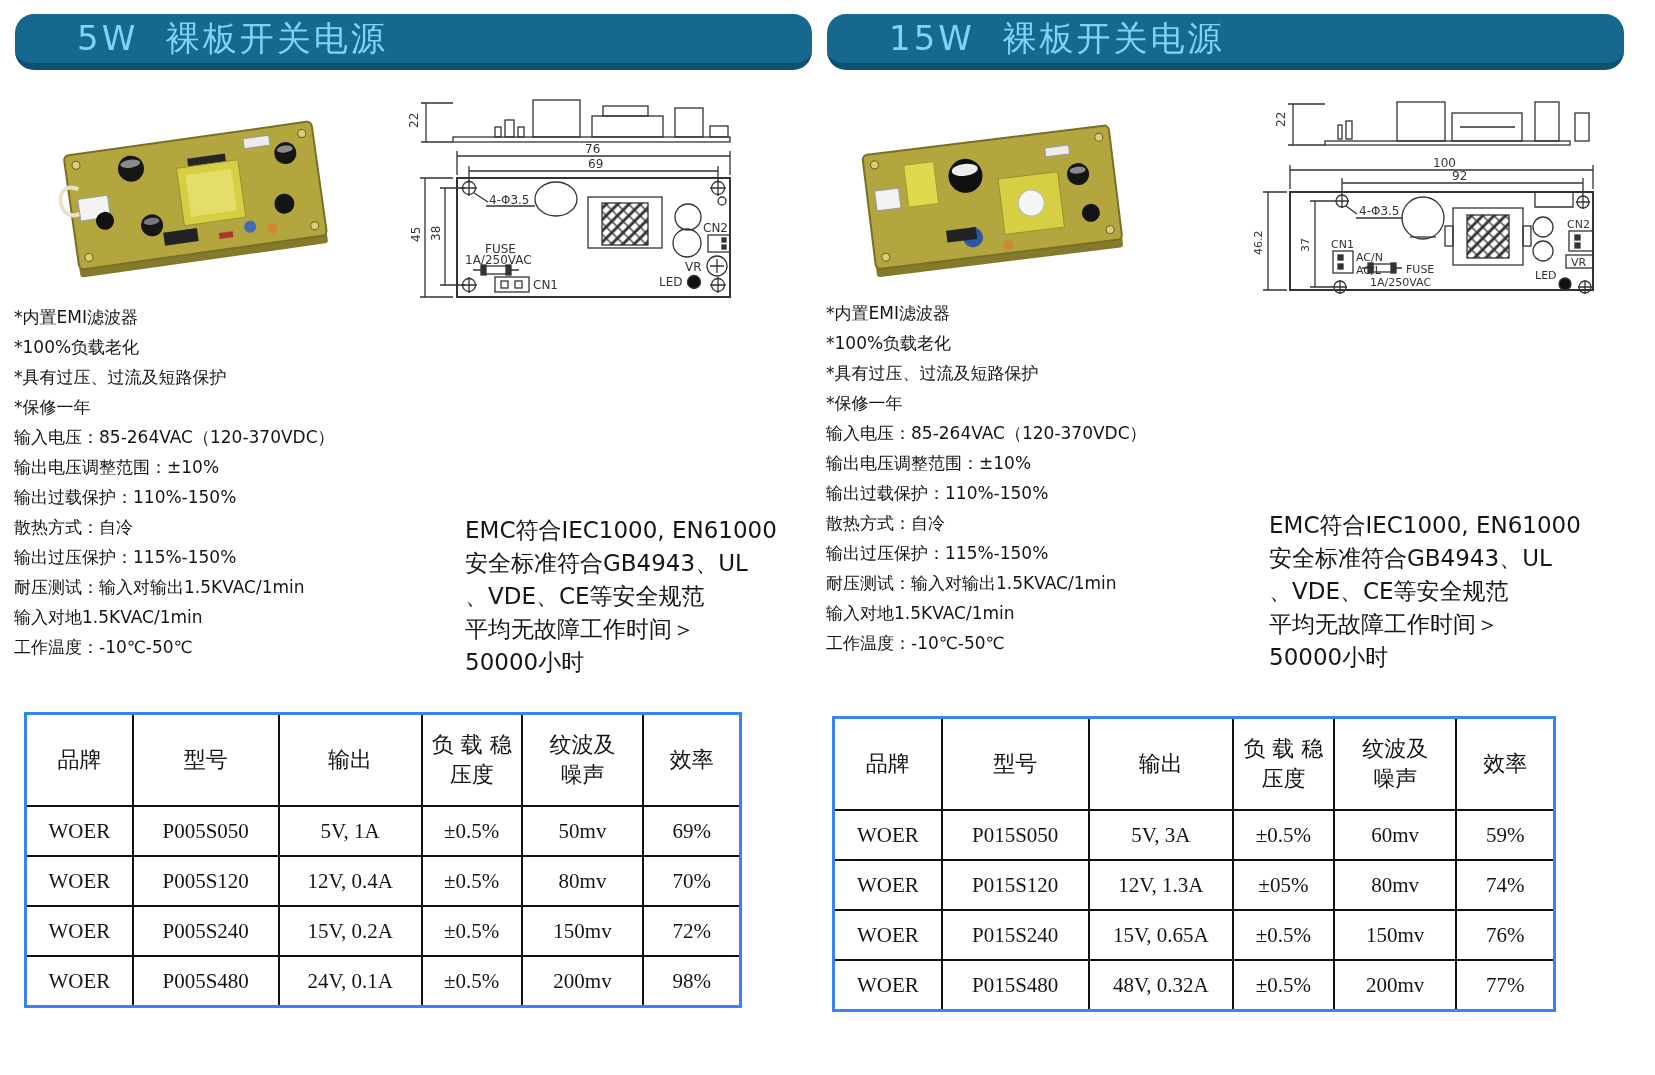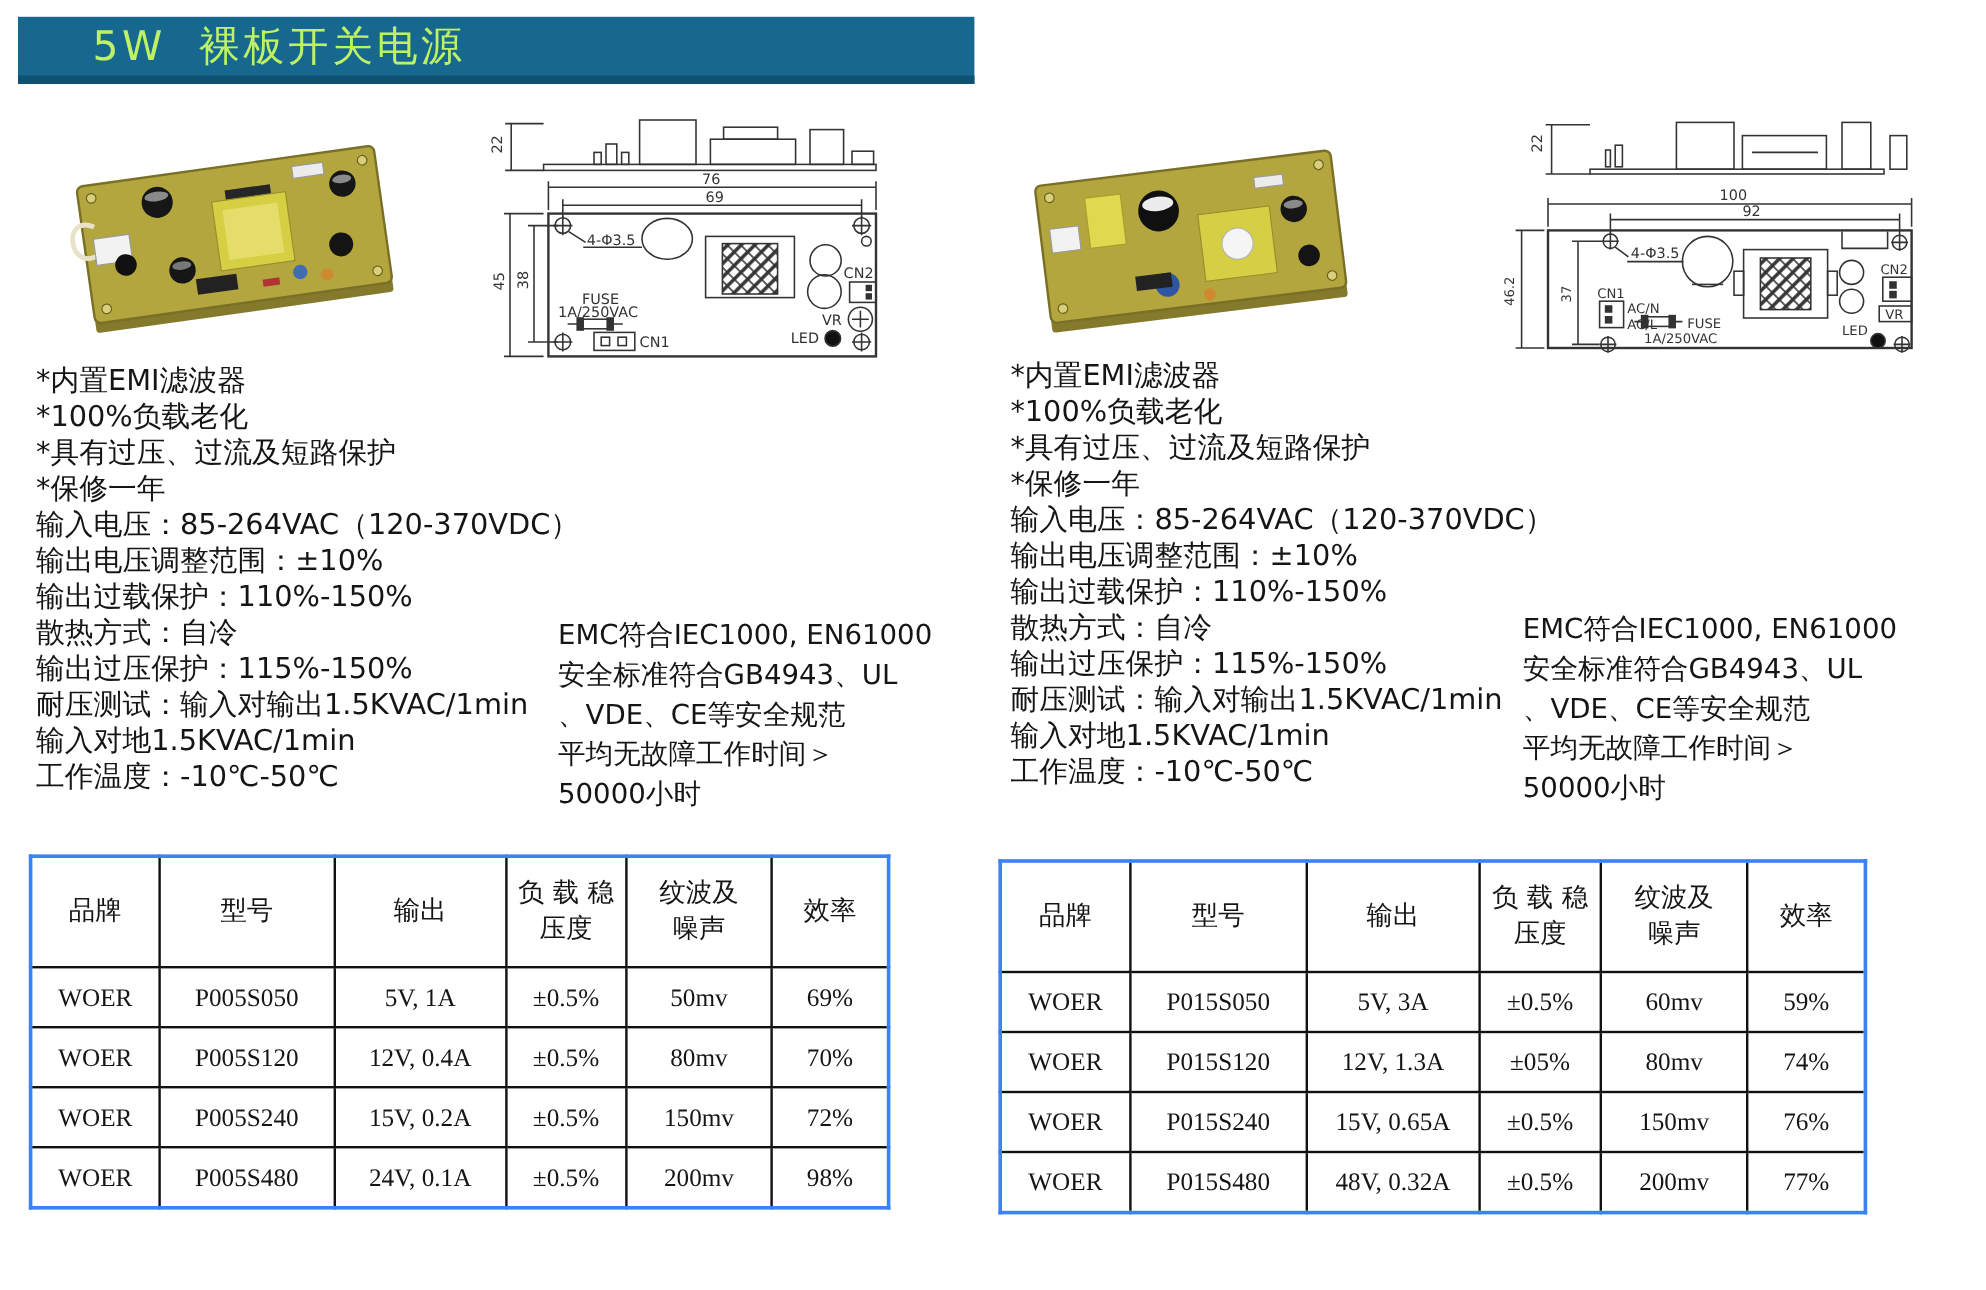--- a/index.html
+++ b/index.html
@@ -2,30 +2,30 @@
 <html><head>
 <meta charset="utf-8">
 <style>
   html,body{margin:0;padding:0;background:#fff;}
   body{width:1655px;height:1075px;position:relative;overflow:hidden;
        font-family:"DejaVu Sans",sans-serif;color:#151515;}
   .panel{position:absolute;top:0;height:1075px;}
   #p0{left:10px;width:800px;}
   #p1{left:822px;width:833px;}
   .titlebar{position:absolute;left:5px;top:14px;width:735px;height:49px;
-      background:#16688f;border-bottom:7px solid #0f5173;color:#bef264;
+      background:#16688f;border-bottom:7px solid #0f5173;color:#7dd3fc;
       display:flex;align-items:center;padding-left:62px;box-sizing:content-box;
-      font-size:34px;letter-spacing:3px;white-space:pre;}
+      font-size:34px;letter-spacing:3px;white-space:pre;border-radius:19px;}
   .photo{position:absolute;}
   #p0 .photo{left:30px;top:88px;width:310px;height:205px;}
   #p1 .photo{left:28px;top:85px;width:280px;height:215px;}
   .drawing{position:absolute;top:85px;}
   #p0 .drawing{left:375px;width:360px;height:215px;}
   #p1 .drawing{left:383px;width:395px;height:215px;}
-  .features{position:absolute;left:20px;font-size:24px;line-height:30px;white-space:nowrap;}
+  .features{position:absolute;left:4px;font-size:17px;line-height:30px;white-space:nowrap;}
   #p0 .features{top:302px;}
   #p1 .features{top:298px;}
   .emc{position:absolute;font-size:23px;line-height:33px;white-space:nowrap;margin-top:26px;}
   #p0 .emc{left:455px;top:488px;}
   #p1 .emc{left:447px;top:483px;}
   table.spec{position:absolute;border-collapse:collapse;table-layout:fixed;
       font-family:"Liberation Serif","DejaVu Serif",serif;}
   #p0 table.spec{left:14px;top:712px;width:718px;}
   #p1 table.spec{left:10px;top:716px;width:724px;}
   table.spec th,table.spec td{border:2px solid #111;text-align:center;vertical-align:middle;}
@@ -219,20 +219,23 @@
       <td>±0.5%</td>
       <td>200mv</td>
       <td>98%</td>
     </tr>
   </tbody>
     </table>
 </div>
 
 <div class="panel" id="p1">
 
+  <div class="titlebar">
+    <span>15W  裸板开关电源</span>
+  </div>
 
   <svg class="photo" viewBox="0 0 280 215">
     <g transform="rotate(-7 140 110)">
       <rect x="18" y="165" width="248" height="13" rx="3" fill="#857a2b"></rect>
       <rect x="18" y="55" width="248" height="115" rx="5" fill="#b3a63e" stroke="#7a6f26" stroke-width="2"></rect>
       <circle cx="29" cy="66" r="4" fill="#d9cf7a" stroke="#6b6120"></circle>
       <circle cx="255" cy="66" r="4" fill="#d9cf7a" stroke="#6b6120"></circle>
       <circle cx="29" cy="159" r="4" fill="#d9cf7a" stroke="#6b6120"></circle>
       <circle cx="255" cy="159" r="4" fill="#d9cf7a" stroke="#6b6120"></circle>
       <rect x="26" y="92" width="24" height="20" fill="#f2f2f2" stroke="#9a9a9a"></rect>

